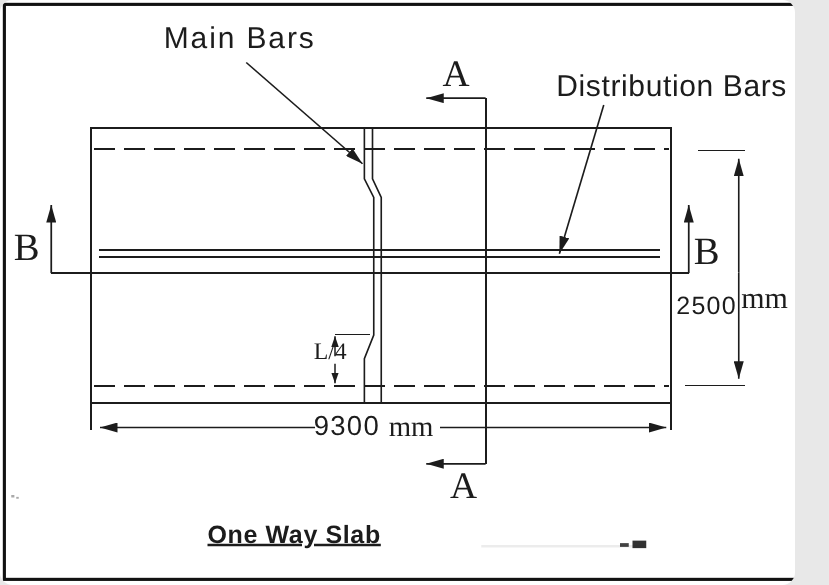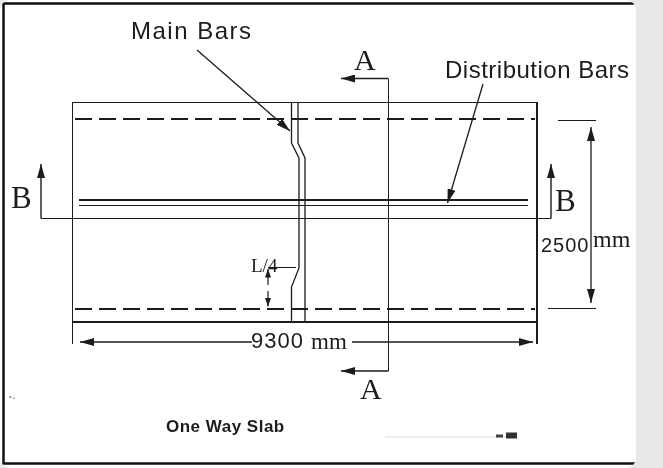--- a/index.html
+++ b/index.html
@@ -18,22 +18,22 @@
   .label-main{left:131px;top:19px;font-size:24px;letter-spacing:1.5px;}
   .label-dist{left:413px;top:58px;font-size:24px;letter-spacing:0.5px;margin-left:32px;}
   .sec-a-top{left:354px;top:45px;font-size:30px;}
   .sec-a-bottom{left:360px;top:374px;font-size:30px;}
   .sec-b-left{left:11px;top:182px;font-size:31px;}
   .sec-b-right{left:555px;top:185px;font-size:31px;}
   .dim-2500-val{left:541px;top:235px;font-size:20px;letter-spacing:1px;}
   .dim-2500-unit{left:593px;top:227px;font-size:24px;}
   .dim-5500-val{left:251px;top:330px;font-size:22px;letter-spacing:1px;}
   .dim-5500-unit{left:311px;top:330px;font-size:23px;}
-  .label-l4{left:251px;top:256px;font-size:19px;}
-  .title{left:166px;top:418px;font-size:17px;font-weight:bold;letter-spacing:0.5px;}
+  .label-l4{left:251px;top:272px;font-size:19px;}
+  .title{left:166px;top:418px;font-size:20px;font-weight:bold;letter-spacing:0.5px;text-decoration:underline;}
 </style>
 </head>
 <body>
 
 <div id="stage">
 
   <svg id="drawing" width="663" height="468" viewBox="0 0 663 468">
     <defs>
       <marker id="arrow" markerUnits="userSpaceOnUse" markerWidth="15" markerHeight="8" refX="14" refY="4" orient="auto">
         <path d="M0,0 L14,4 L0,8 Z" fill="#1c1c1c"></path>

